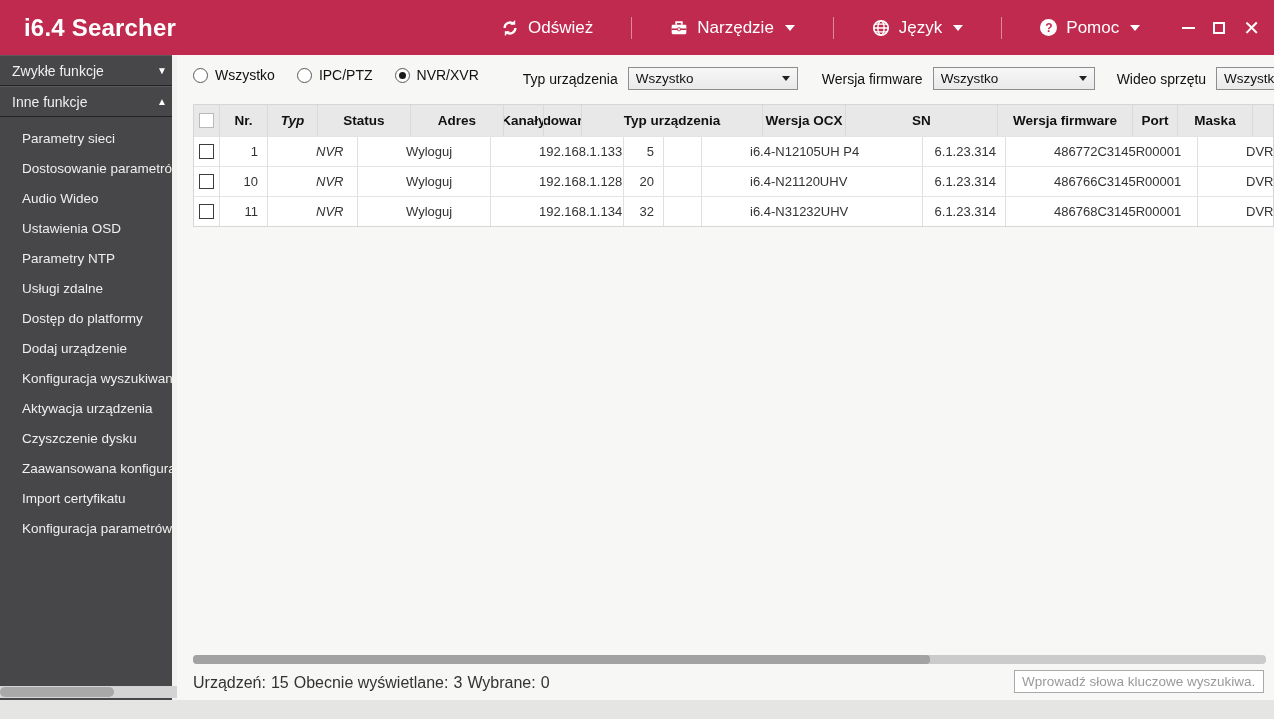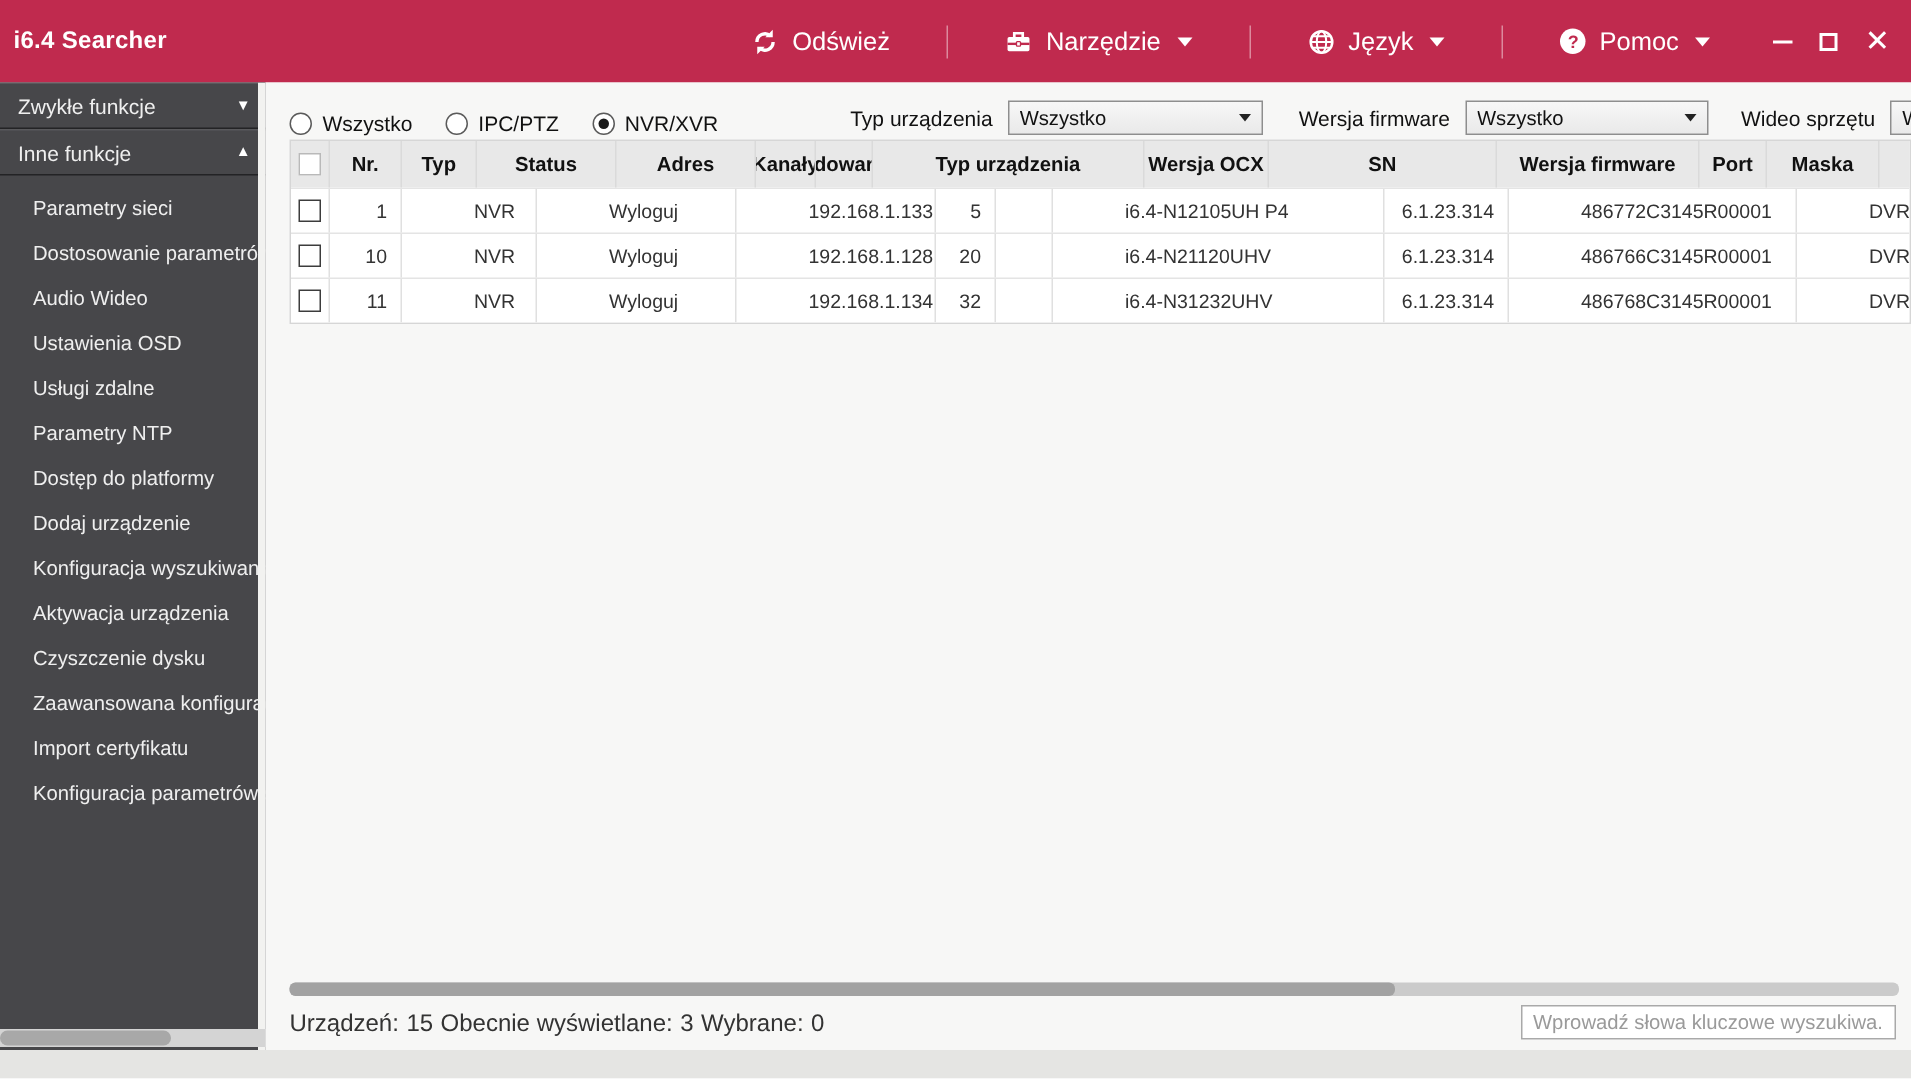--- a/index.html
+++ b/index.html
@@ -3,21 +3,21 @@
 <meta charset="utf-8">
 <style>
   * { margin:0; padding:0; box-sizing:border-box; }
   html,body { width:1274px; height:719px; overflow:hidden;
     font-family:"Liberation Sans","DejaVu Sans",sans-serif; }
   #app { position:relative; width:1274px; height:719px; background:#f7f7f6; overflow:hidden; }
 
   
   .titlebar { position:absolute; left:0; top:0; width:1274px; height:55px;
     background:#c02a4e; display:flex; align-items:center; color:#fff; }
-  .app-title { font-size:16px; font-weight:bold; padding-left:9px; letter-spacing:0.2px; }
+  .app-title { font-size:24px; font-weight:bold; padding-left:24px; letter-spacing:0.2px; }
   .menu { margin-left:auto; display:flex; align-items:center; gap:12px; }
   .menu-item { display:flex; align-items:center; gap:9px; font-size:17px; color:#fff;
     padding:0 26px; cursor:default; white-space:nowrap; }
   .menu-sep { width:1px; height:22px; background:rgba(255,255,255,0.45); }
   .caret-down { width:0; height:0; border-left:5px solid transparent; border-right:5px solid transparent;
     border-top:6px solid #fff; margin-left:2px; }
   .help-bubble { display:inline-flex; width:17px; height:17px; border-radius:50%; background:#fff;
     color:#c02a4e; font-size:12px; font-weight:bold; align-items:center; justify-content:center; }
   .win-controls { display:flex; align-items:center; gap:18px; padding:0 14px 0 4px; }
   .win-min { width:13px; height:2px; background:#fff; }
@@ -36,21 +36,21 @@
     white-space:nowrap; overflow:hidden; cursor:default; }
   .sb-vtrack { position:absolute; right:0; top:0; width:5px; height:100%; background:#f2f2f0; }
   .sb-hscroll { position:absolute; left:0; top:686px; width:177px; height:12px; background:#d4d4d4; }
   .sb-hthumb { position:absolute; left:0; top:1px; width:114px; height:10px; background:#a8a8a8; border-radius:5px; }
 
   .bottom-strip { position:absolute; left:0; top:700px; width:1274px; height:19px; background:#e5e5e3; }
 
   
   .main { position:absolute; left:177px; top:55px; width:1097px; height:645px; background:#f7f7f6; }
 
-  .filterbar { display:flex; align-items:flex-end; height:34px; margin:1px 0 0 16px; font-size:14px; color:#111;gap:44px; }
+  .filterbar { display:flex; align-items:flex-start; height:34px; margin:12px 0 0 16px; font-size:14px; color:#111; }
   .radio-group { display:flex; align-items:center; gap:22px; }
   .radio { display:flex; align-items:center; gap:7px; cursor:default; }
   .radio-dot { width:15px; height:15px; border:1px solid #5a5a5a; border-radius:50%;
     background:#fff; position:relative; flex:0 0 auto; }
   .radio-dot.on::after { content:""; position:absolute; left:3px; top:3px; width:7px; height:7px;
     border-radius:50%; background:#1a1a1a; }
   .filters { display:flex; align-items:center; margin-left:44px; gap:10px; }
   .filter-label { white-space:nowrap; }
   .combo { display:flex; align-items:center; justify-content:space-between;
     height:23px; border:1px solid #8e8e8e; background:linear-gradient(#f7f7f7,#e9e9e9);
@@ -63,21 +63,21 @@
   
   .table { margin:3px 0 0 16px; width:1081px; border:1px solid #d6d6d6; background:#fff; overflow:hidden; }
   .tr { display:flex; height:30px; }
   .tr.head { height:31px; background:#e8e8e8; font-weight:bold; color:#111; }
   .tr.body { border-top:1px solid #e4e4e4; background:#fff; color:#333; }
   .td { display:flex; align-items:center; font-size:13px; border-right:1px solid #e0e0e0;
     overflow:hidden; white-space:nowrap; flex:0 0 auto; }
   .tr.head .td { justify-content:center; border-right:1px solid #dadada; font-size:13.5px; }
   .td.al { padding-left:8px; justify-content:flex-start;margin-left:40px; }
   .td.ar { padding-right:9px; justify-content:flex-end; }
-  .c0{width:26px; justify-content:center;} .c1{width:48px;} .c2{width:50px;} .c3{width:93px;}
+  .c0{width:26px; justify-content:center;} .c1{width:48px;} .c2{width:50px;font-style:italic;} .c3{width:93px;}
   .c4{width:93px;} .c5{width:40px;} .c6{width:38px;} .c7{width:181px;} .c8{width:83px;}
   .c9{width:152px;} .c10{width:135px;} .c11{width:45px;} .c12{width:75px;} .c13{width:22px; border-right:none;}
   .checkbox { width:15px; height:15px; background:#fff; border:1.5px solid #3c3c3c; }
   .checkbox.light { border:1.5px solid #b9b9b9; }
 
   
   .hscrollbar { position:absolute; left:16px; top:600px; width:1073px; height:9px;
     background:#cbcbcb; border-radius:4px; }
   .hthumb { position:absolute; left:0; top:0; width:737px; height:9px; background:#a2a2a2; border-radius:4px; }
   .statusbar { position:absolute; left:16px; top:618px; height:20px; display:flex; align-items:center;
@@ -155,22 +155,22 @@
     </div>
     <div class="sb-section">
       <span>Inne funkcje</span>
       <span class="sb-chevron">▲</span>
     </div>
     <div class="sb-items">
       <div class="sb-item">Parametry sieci</div>
       <div class="sb-item">Dostosowanie parametrów sie</div>
       <div class="sb-item">Audio Wideo</div>
       <div class="sb-item">Ustawienia OSD</div>
+      <div class="sb-item">Parametry NTP</div>
       <div class="sb-item">Usługi zdalne</div>
-      <div class="sb-item">Parametry NTP</div>
       <div class="sb-item">Dostęp do platformy</div>
       <div class="sb-item">Dodaj urządzenie</div>
       <div class="sb-item">Konfiguracja wyszukiwania</div>
       <div class="sb-item">Aktywacja urządzenia</div>
       <div class="sb-item">Czyszczenie dysku</div>
       <div class="sb-item">Zaawansowana konfiguracja w</div>
       <div class="sb-item">Import certyfikatu</div>
       <div class="sb-item">Konfiguracja parametrów siec</div>
     </div>
     <div class="sb-vtrack"></div>

